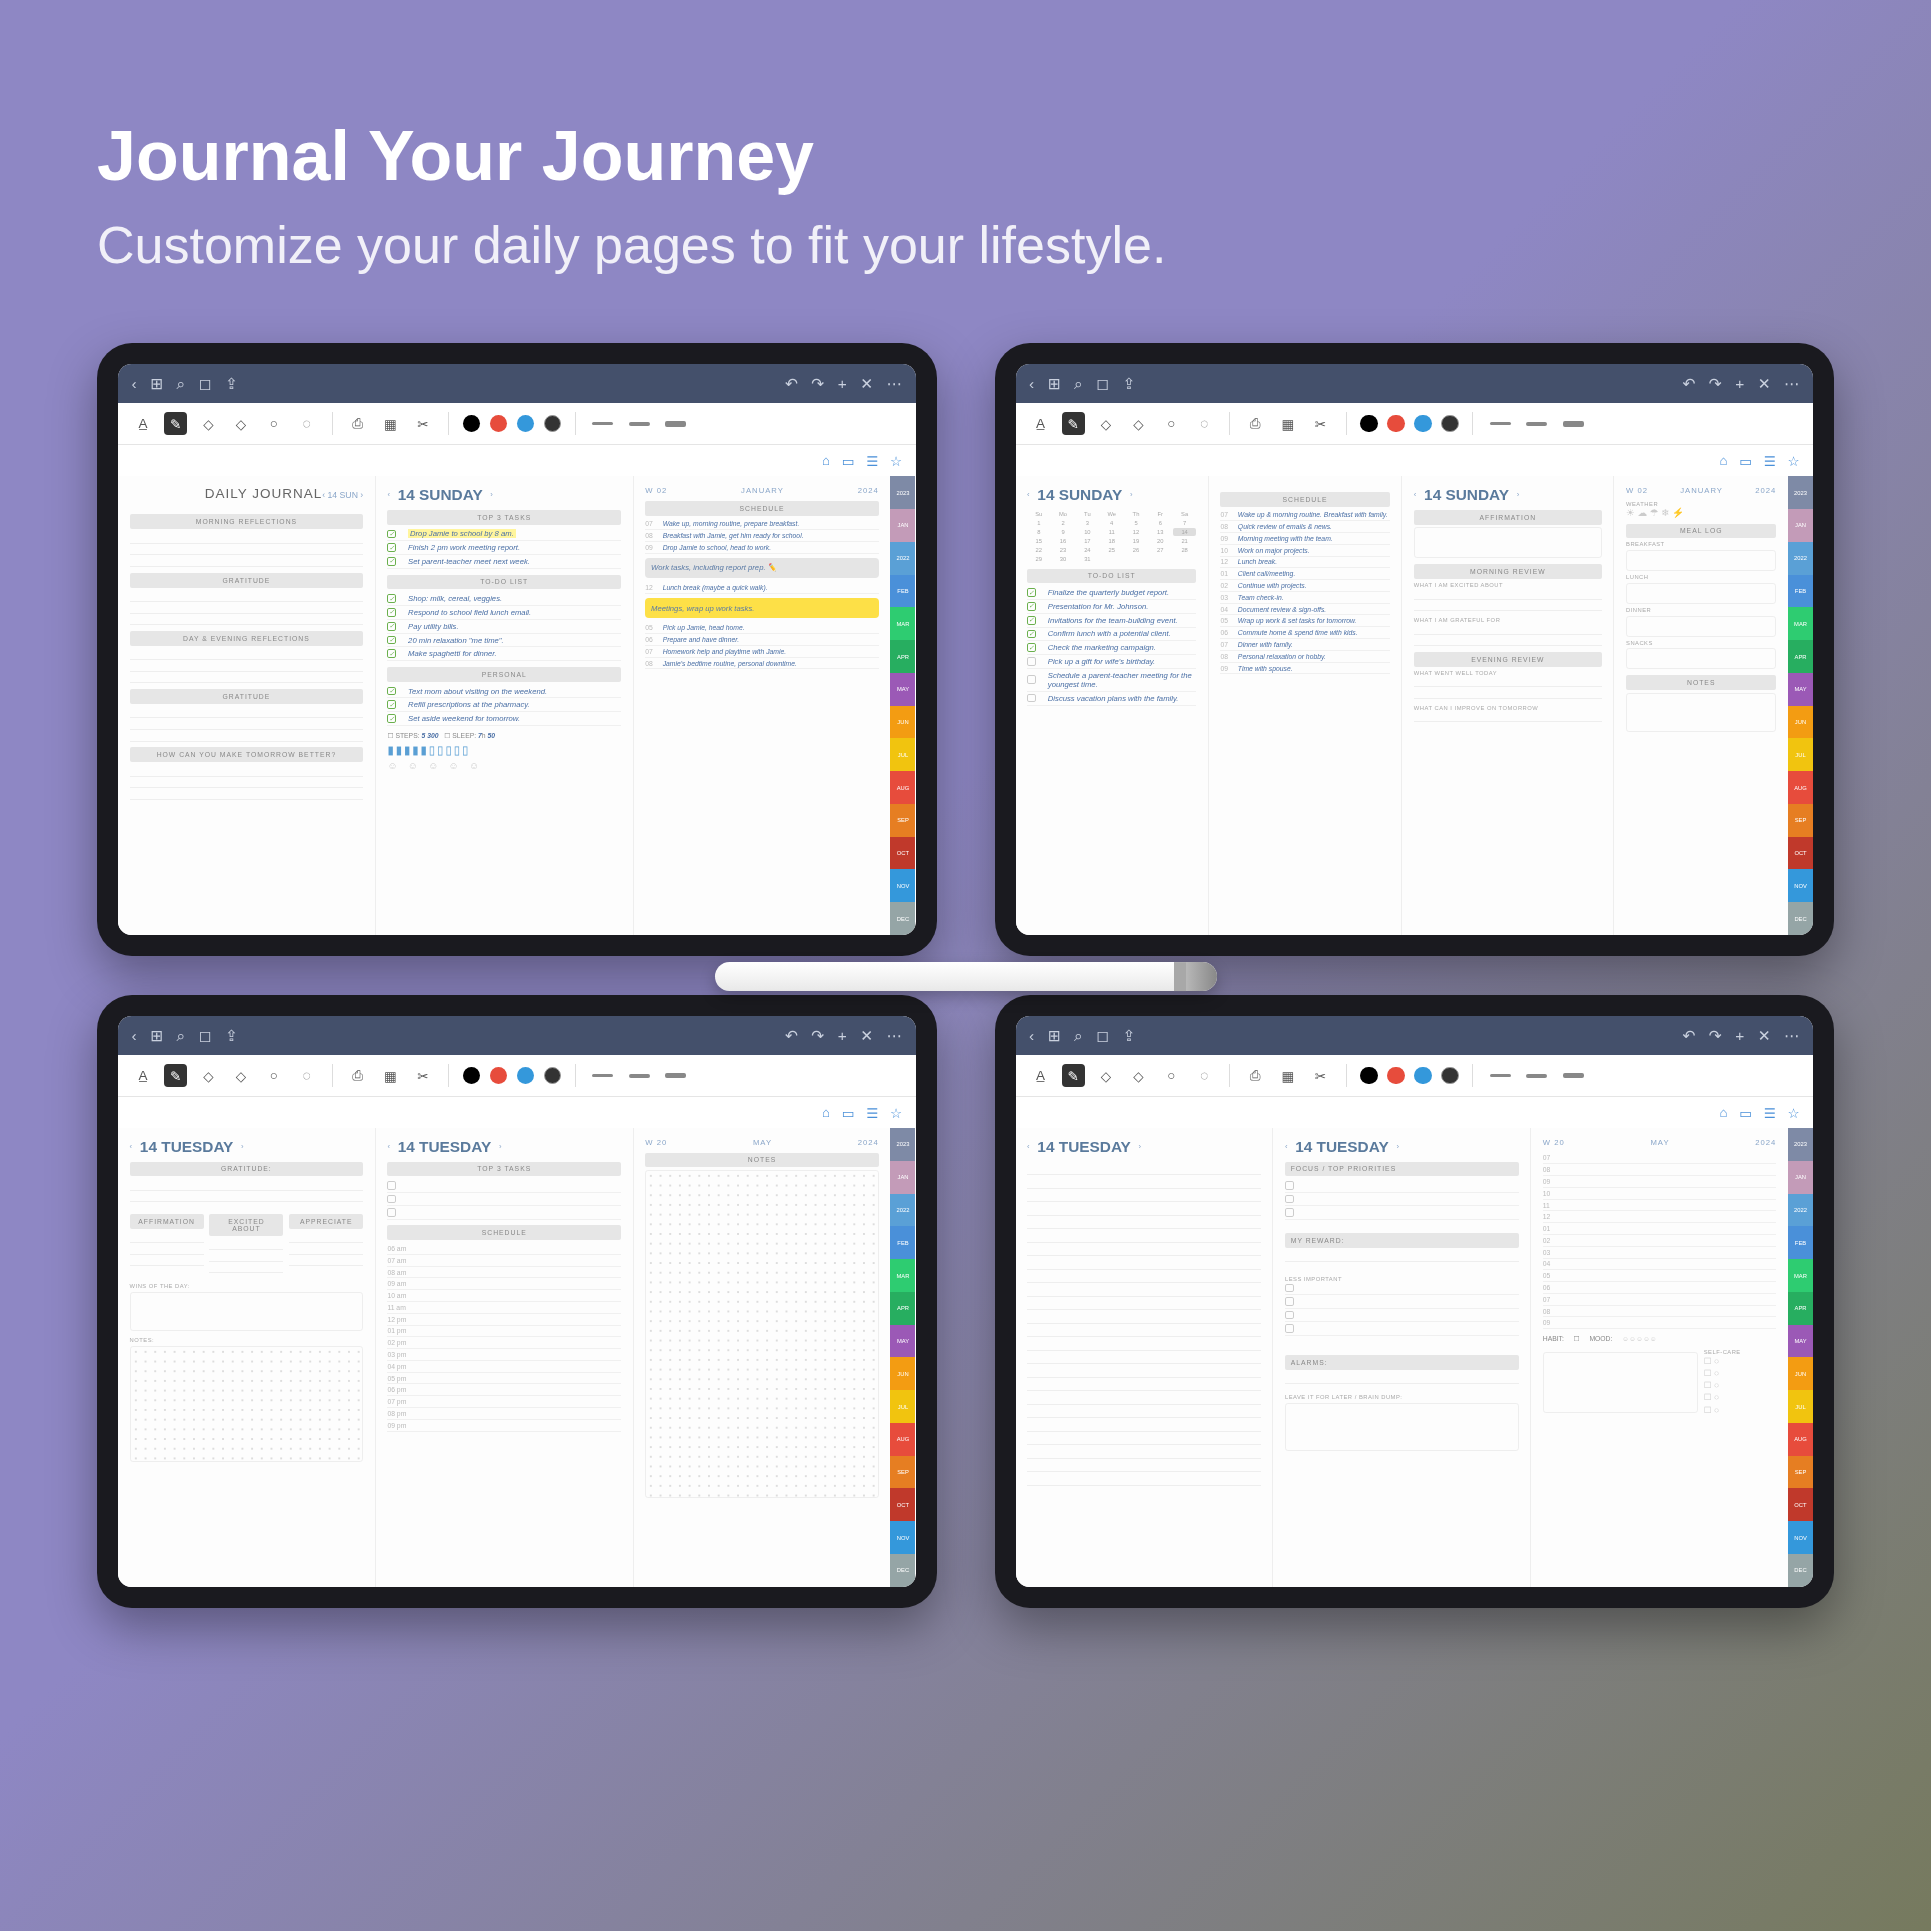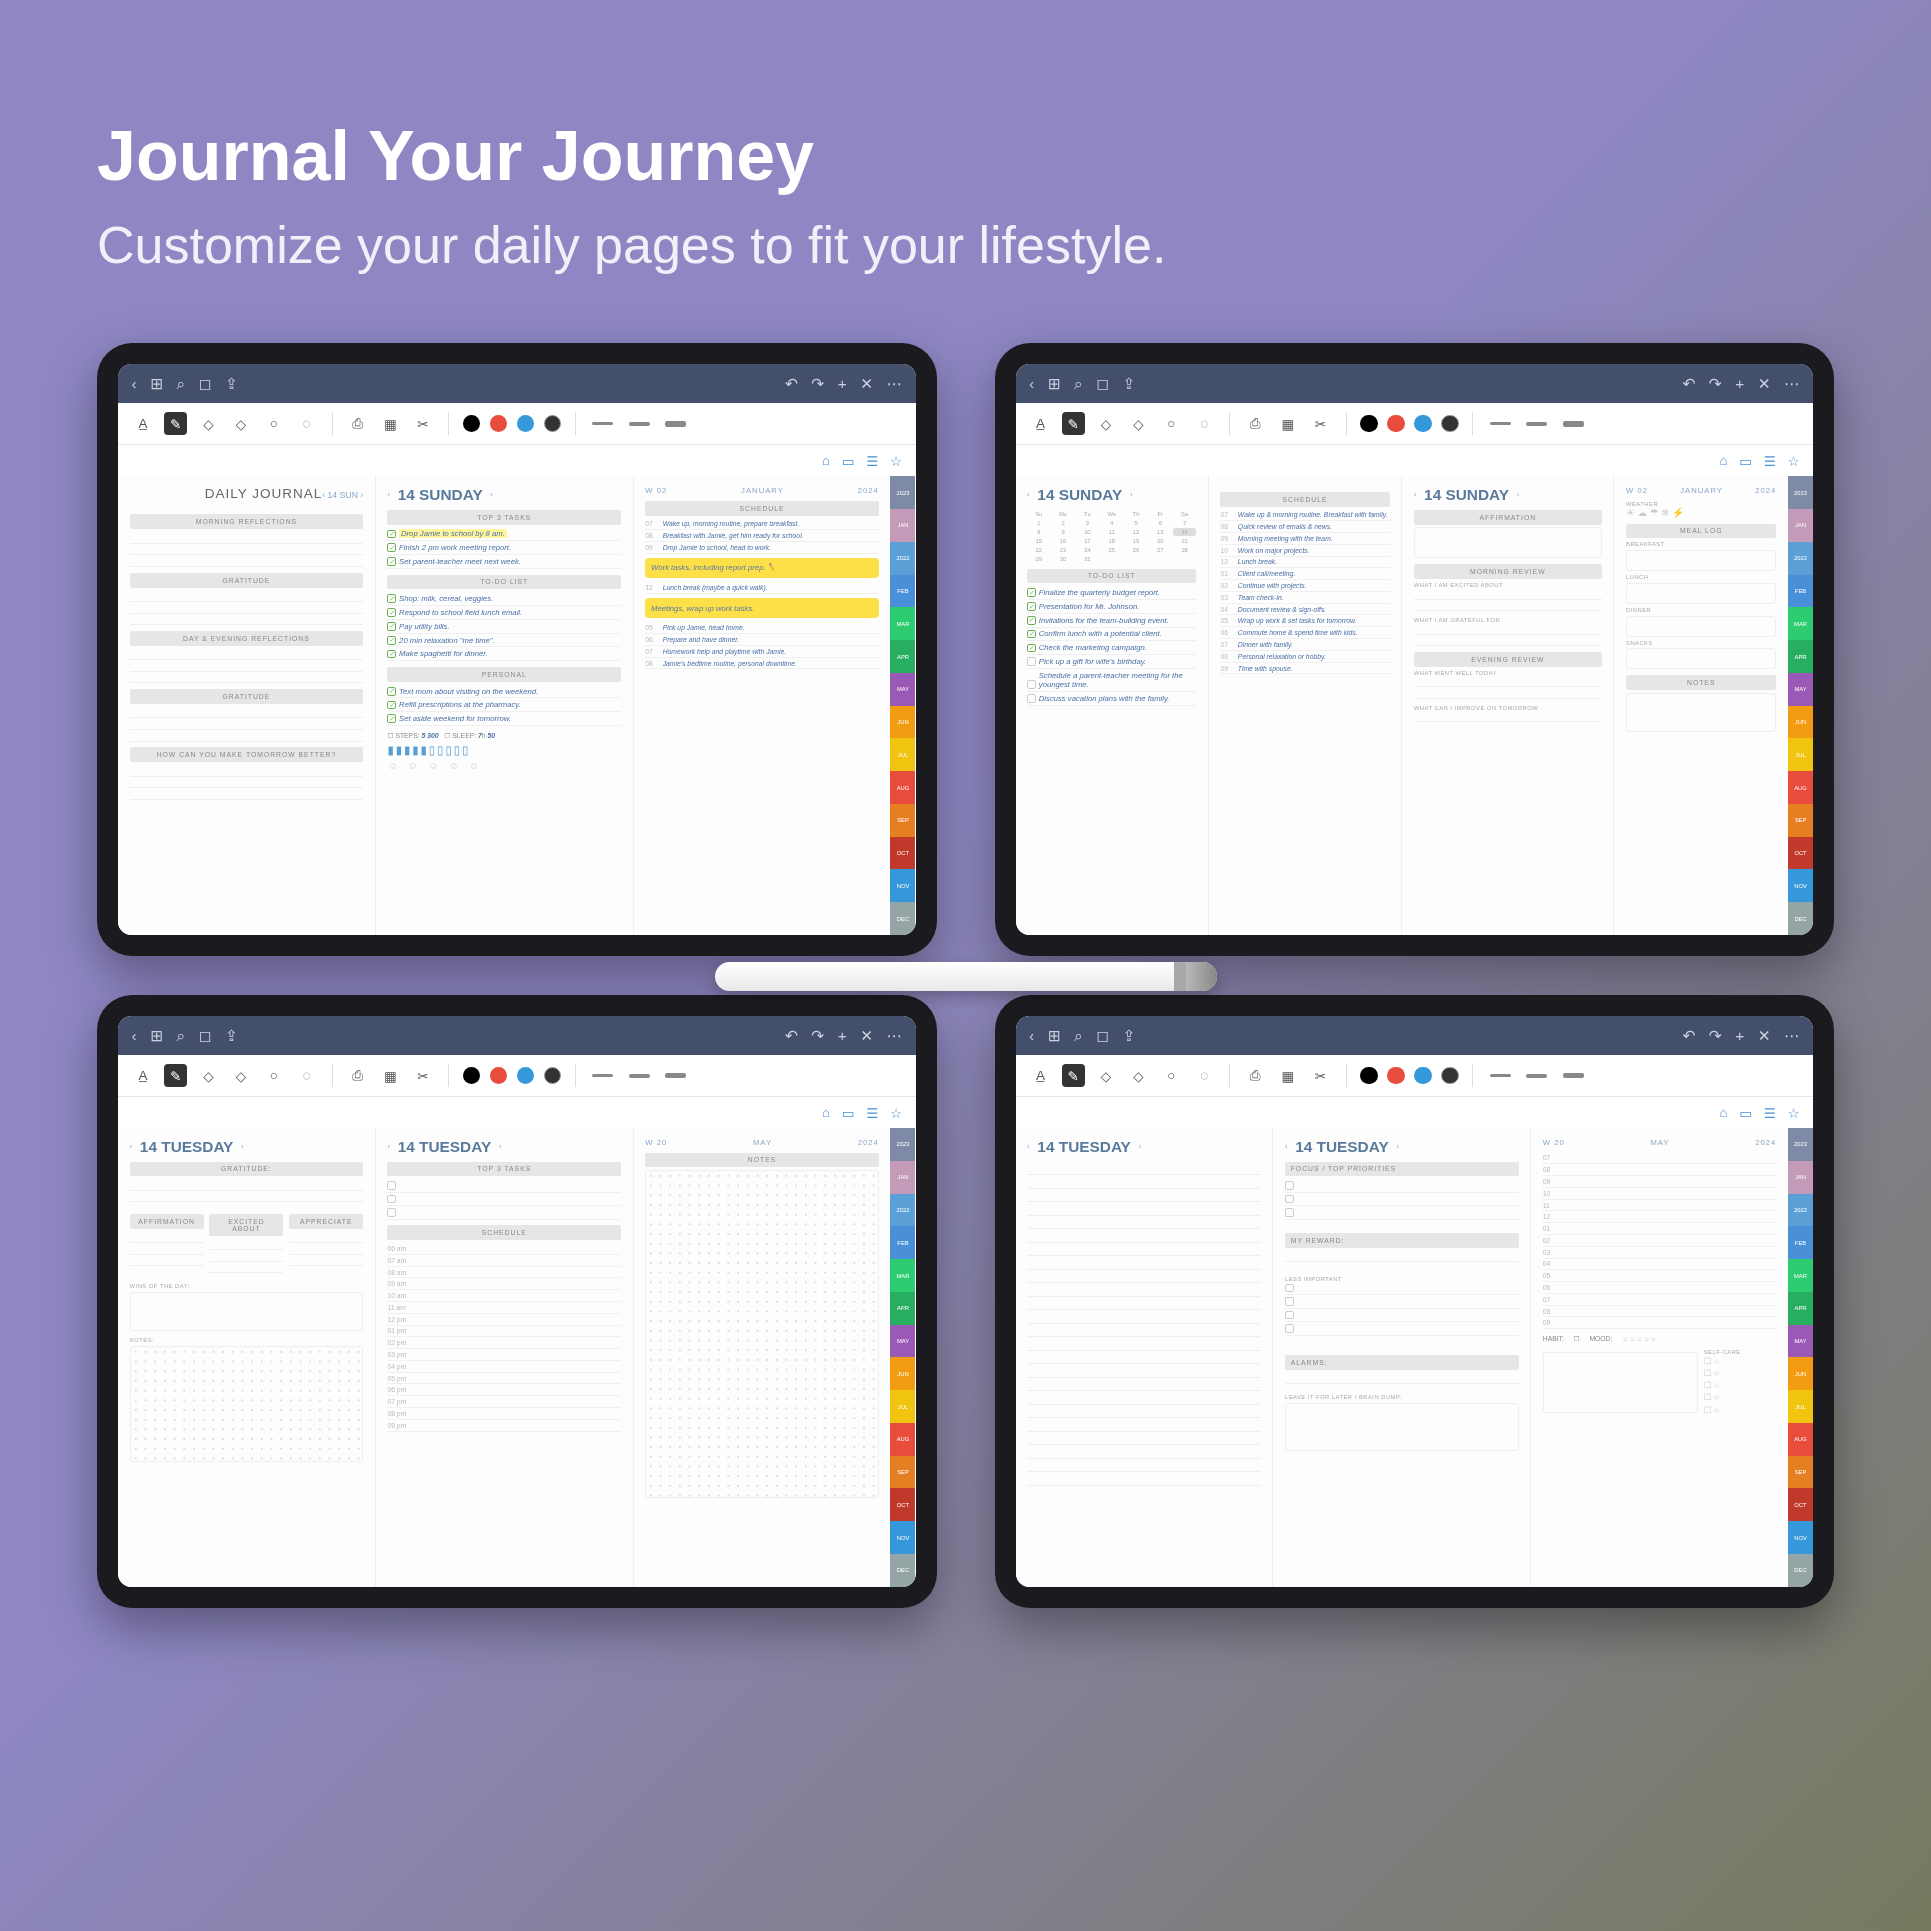--- a/index.html
+++ b/index.html
@@ -24,30 +24,30 @@
 .content{flex:1;display:flex;overflow:hidden}
 .page{flex:1;padding:9.7px 11.6px;font-size:7.7px;color:#888;overflow:hidden;background:#fdfdfd}
 .page+.page{border-left:1px solid #eee}
 .tabs{width:25px;display:flex;flex-direction:column}
 .tab{flex:1;font-size:5.8px;display:flex;align-items:center;justify-content:center;color:#fff}
 .ph{font-size:13.5px;letter-spacing:1px;color:#666;margin-bottom:7.7px}
 .phdate{display:flex;align-items:center;gap:7.7px;color:#8aa6c9;margin-bottom:5.8px}
 .phdate .d{font-size:15.4px;font-weight:600;color:#5a7a9c}
 .sh{background:#e6e6e6;color:#888;font-size:6.8px;letter-spacing:1px;padding:3.9px;text-align:center;margin:5.8px 0 2.9px;border-radius:1.9px}
 .ln{height:11.6px;border-bottom:1px solid #eee}
-.task{display:flex;align-items:flex-end;gap:3px;padding:1.9px 0;font-size:7.7px;color:#4a6fa5;font-style:italic;border-bottom:1px solid #f0f0f0}
+.task{display:flex;align-items:center;gap:12px;padding:1.9px 0;font-size:7.7px;color:#4a6fa5;font-style:italic;border-bottom:1px solid #f0f0f0}
 .chk{width:8.7px;height:8.7px;border:1px solid #6ab04c;border-radius:1.9px;flex-shrink:0;display:flex;align-items:center;justify-content:center;color:#6ab04c;font-size:6.8px}
 .chk.e{border-color:#ccc;color:transparent}
 .hl{background:#fff59d;padding:0 1.9px}
 .cal{display:grid;grid-template-columns:repeat(7,1fr);gap:1px;font-size:5.8px;text-align:center;color:#aaa}
 .cal div{padding:1px}
 .schrow{display:flex;gap:3.9px;font-size:6.8px;color:#4a6fa5;font-style:italic;padding:1.9px 0;border-bottom:1px solid #f0f0f0}
 .schrow .t{color:#bbb;font-style:normal;width:13.5px;flex-shrink:0}
 .hdrow{display:flex;justify-content:space-between;color:#8aa6c9;font-size:7.7px;margin-bottom:5.8px;letter-spacing:1px}
-.note{background:#fde047;border-radius:3.9px;padding:5.8px;margin:3.9px 0;font-size:7.7px;color:#5a7aa5;font-style:italic}
+.note{background:#e5e5e5;border-radius:3.9px;padding:5.8px;margin:3.9px 0;font-size:7.7px;color:#5a7aa5;font-style:italic}
 .note.bl{background:#fde047}
 .box{border:1px solid #eee;border-radius:2.9px;padding:3.9px;margin:2.9px 0;min-height:31px}
 .tiny{font-size:5.8px;letter-spacing:0.5px;color:#aaa}
 </style>
 </head>
 <body>
 
 <h1 class="hero-title">Journal Your Journey</h1>
 <p class="hero-sub">Customize your daily pages to fit your lifestyle.</p>
 

